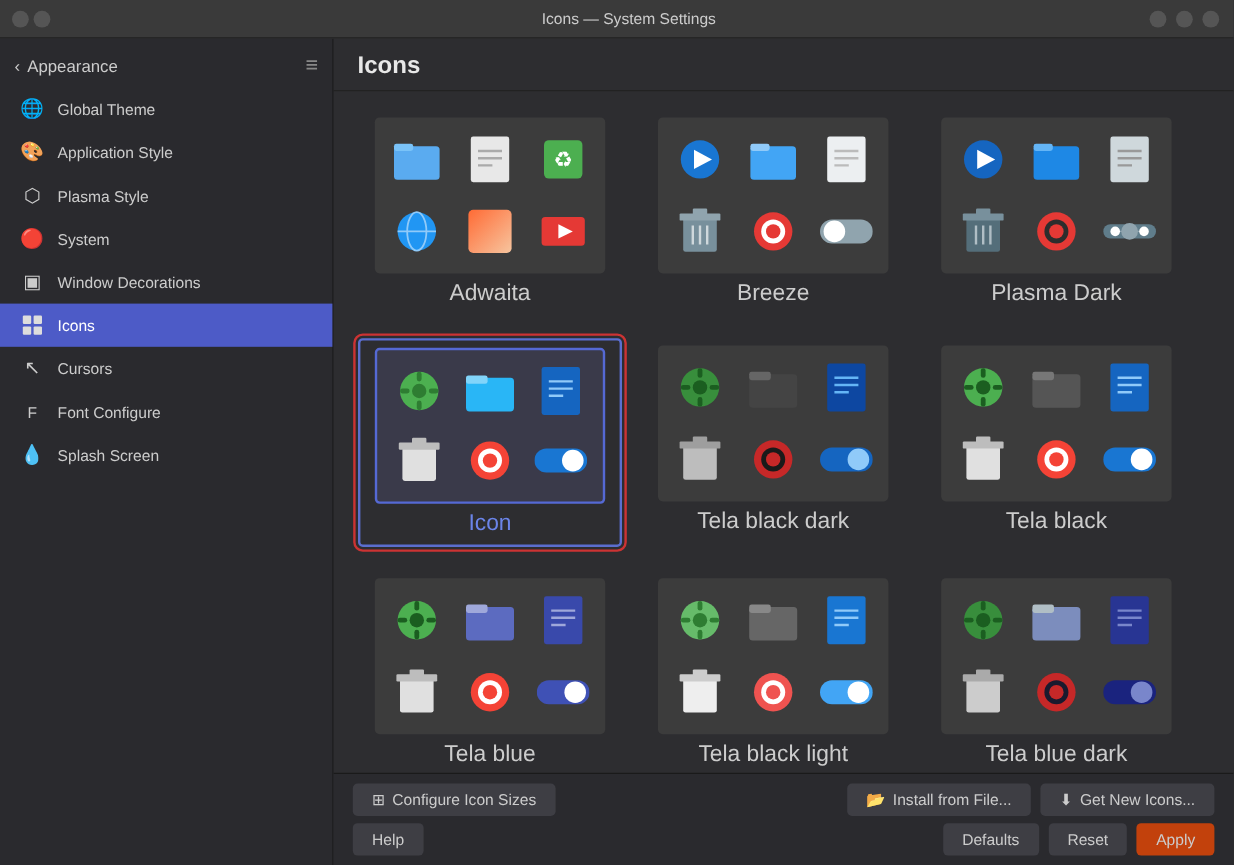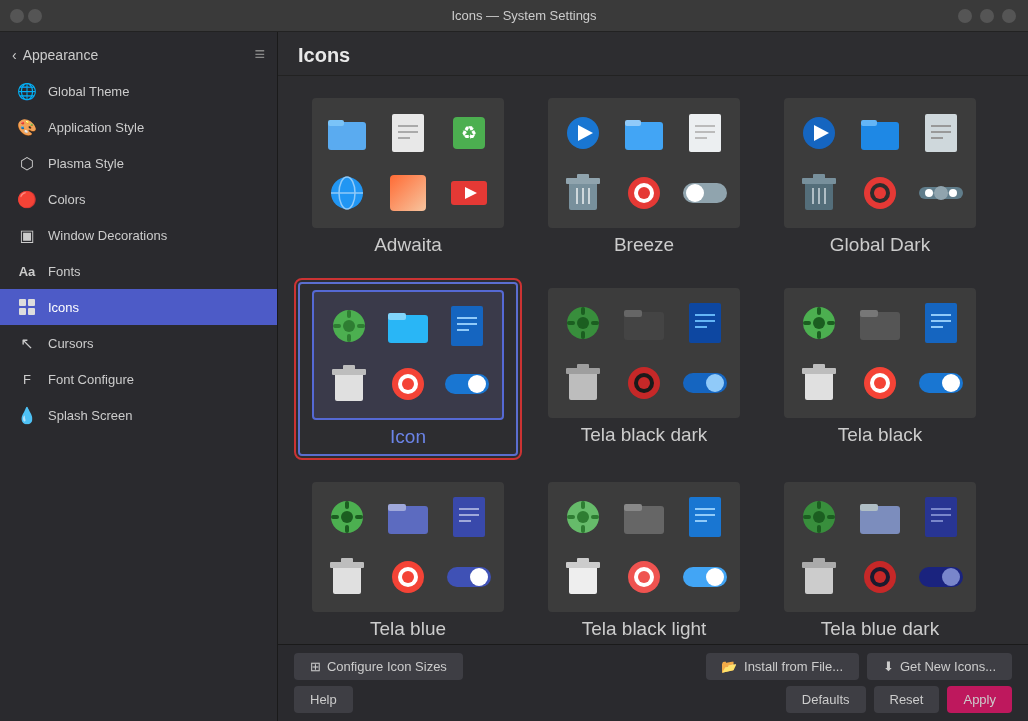--- a/index.html
+++ b/index.html
@@ -175,21 +175,21 @@
     .btn {
       padding: 6px 16px;
       border-radius: 4px;
       border: none;
       font-size: 13px;
       cursor: pointer;
       color: #ccc;
       background: #3e3e44;
     }
     .btn-apply {
-      background: #be185d;
+      background: #c2410c;
       color: #ccc;
     }
     .btn-icon {
       display: flex;
       align-items: center;
       gap: 6px;
     }
     .footer-buttons {
       display: flex;
       gap: 8px;
@@ -236,29 +236,25 @@
     <div class="sidebar-section-item">
       <span class="icon-box">🎨</span>
       <span>Application Style</span>
     </div>
     <div class="sidebar-section-item">
       <span class="icon-box">⬡</span>
       <span>Plasma Style</span>
     </div>
     <div class="sidebar-section-item">
       <span class="icon-box">🔴</span>
-      <span>Colors</span>
+      <span>System</span>
     </div>
     <div class="sidebar-section-item">
       <span class="icon-box">▣</span>
       <span>Window Decorations</span>
-    </div>
-    <div class="sidebar-section-item">
-      <span class="icon-box" style="font-size:13px;font-weight:bold;">Aa</span>
-      <span>Fonts</span>
     </div>
     <div class="sidebar-section-item active">
       <span class="icon-box">
         <svg width="18" height="18" viewBox="0 0 18 18" fill="none">
           <rect x="1" y="1" width="7" height="7" rx="1" fill="#ddd"></rect>
           <rect x="10" y="1" width="7" height="7" rx="1" fill="#ddd"></rect>
           <rect x="1" y="10" width="7" height="7" rx="1" fill="#ddd"></rect>
           <rect x="10" y="10" width="7" height="7" rx="1" fill="#ddd"></rect>
         </svg>
       </span>
@@ -428,21 +424,21 @@
             <div style="display:flex;align-items:center;justify-content:center;">
               <svg width="44" height="20" viewBox="0 0 44 20">
                 <rect x="0" y="4" width="44" height="12" rx="6" fill="#607d8b"></rect>
                 <line x1="10" y1="10" x2="34" y2="10" stroke="#90a4ae" stroke-width="1"></line>
                 <circle cx="22" cy="10" r="7" fill="#90a4ae"></circle>
                 <circle cx="10" cy="10" r="4" fill="white"></circle>
                 <circle cx="34" cy="10" r="4" fill="white"></circle>
               </svg>
             </div>
           </div>
-          <span class="icon-theme-label">Global Dark</span>
+          <span class="icon-theme-label">Plasma Dark</span>
         </div>
       </div>
 
       <div class="icons-row">
 
         <div class="icon-theme-card selected">
           <div style="width:192px;height:130px;background:#3a3a4a;border-radius:4px;display:grid;grid-template-columns:repeat(3,1fr);grid-template-rows:repeat(2,1fr);gap:2px;padding:6px;border:2px solid #5569d4;">
             <div style="display:flex;align-items:center;justify-content:center;">
               <svg width="40" height="40" viewBox="0 0 40 40">
                 <circle cx="20" cy="20" r="16" fill="#4caf50"></circle>

